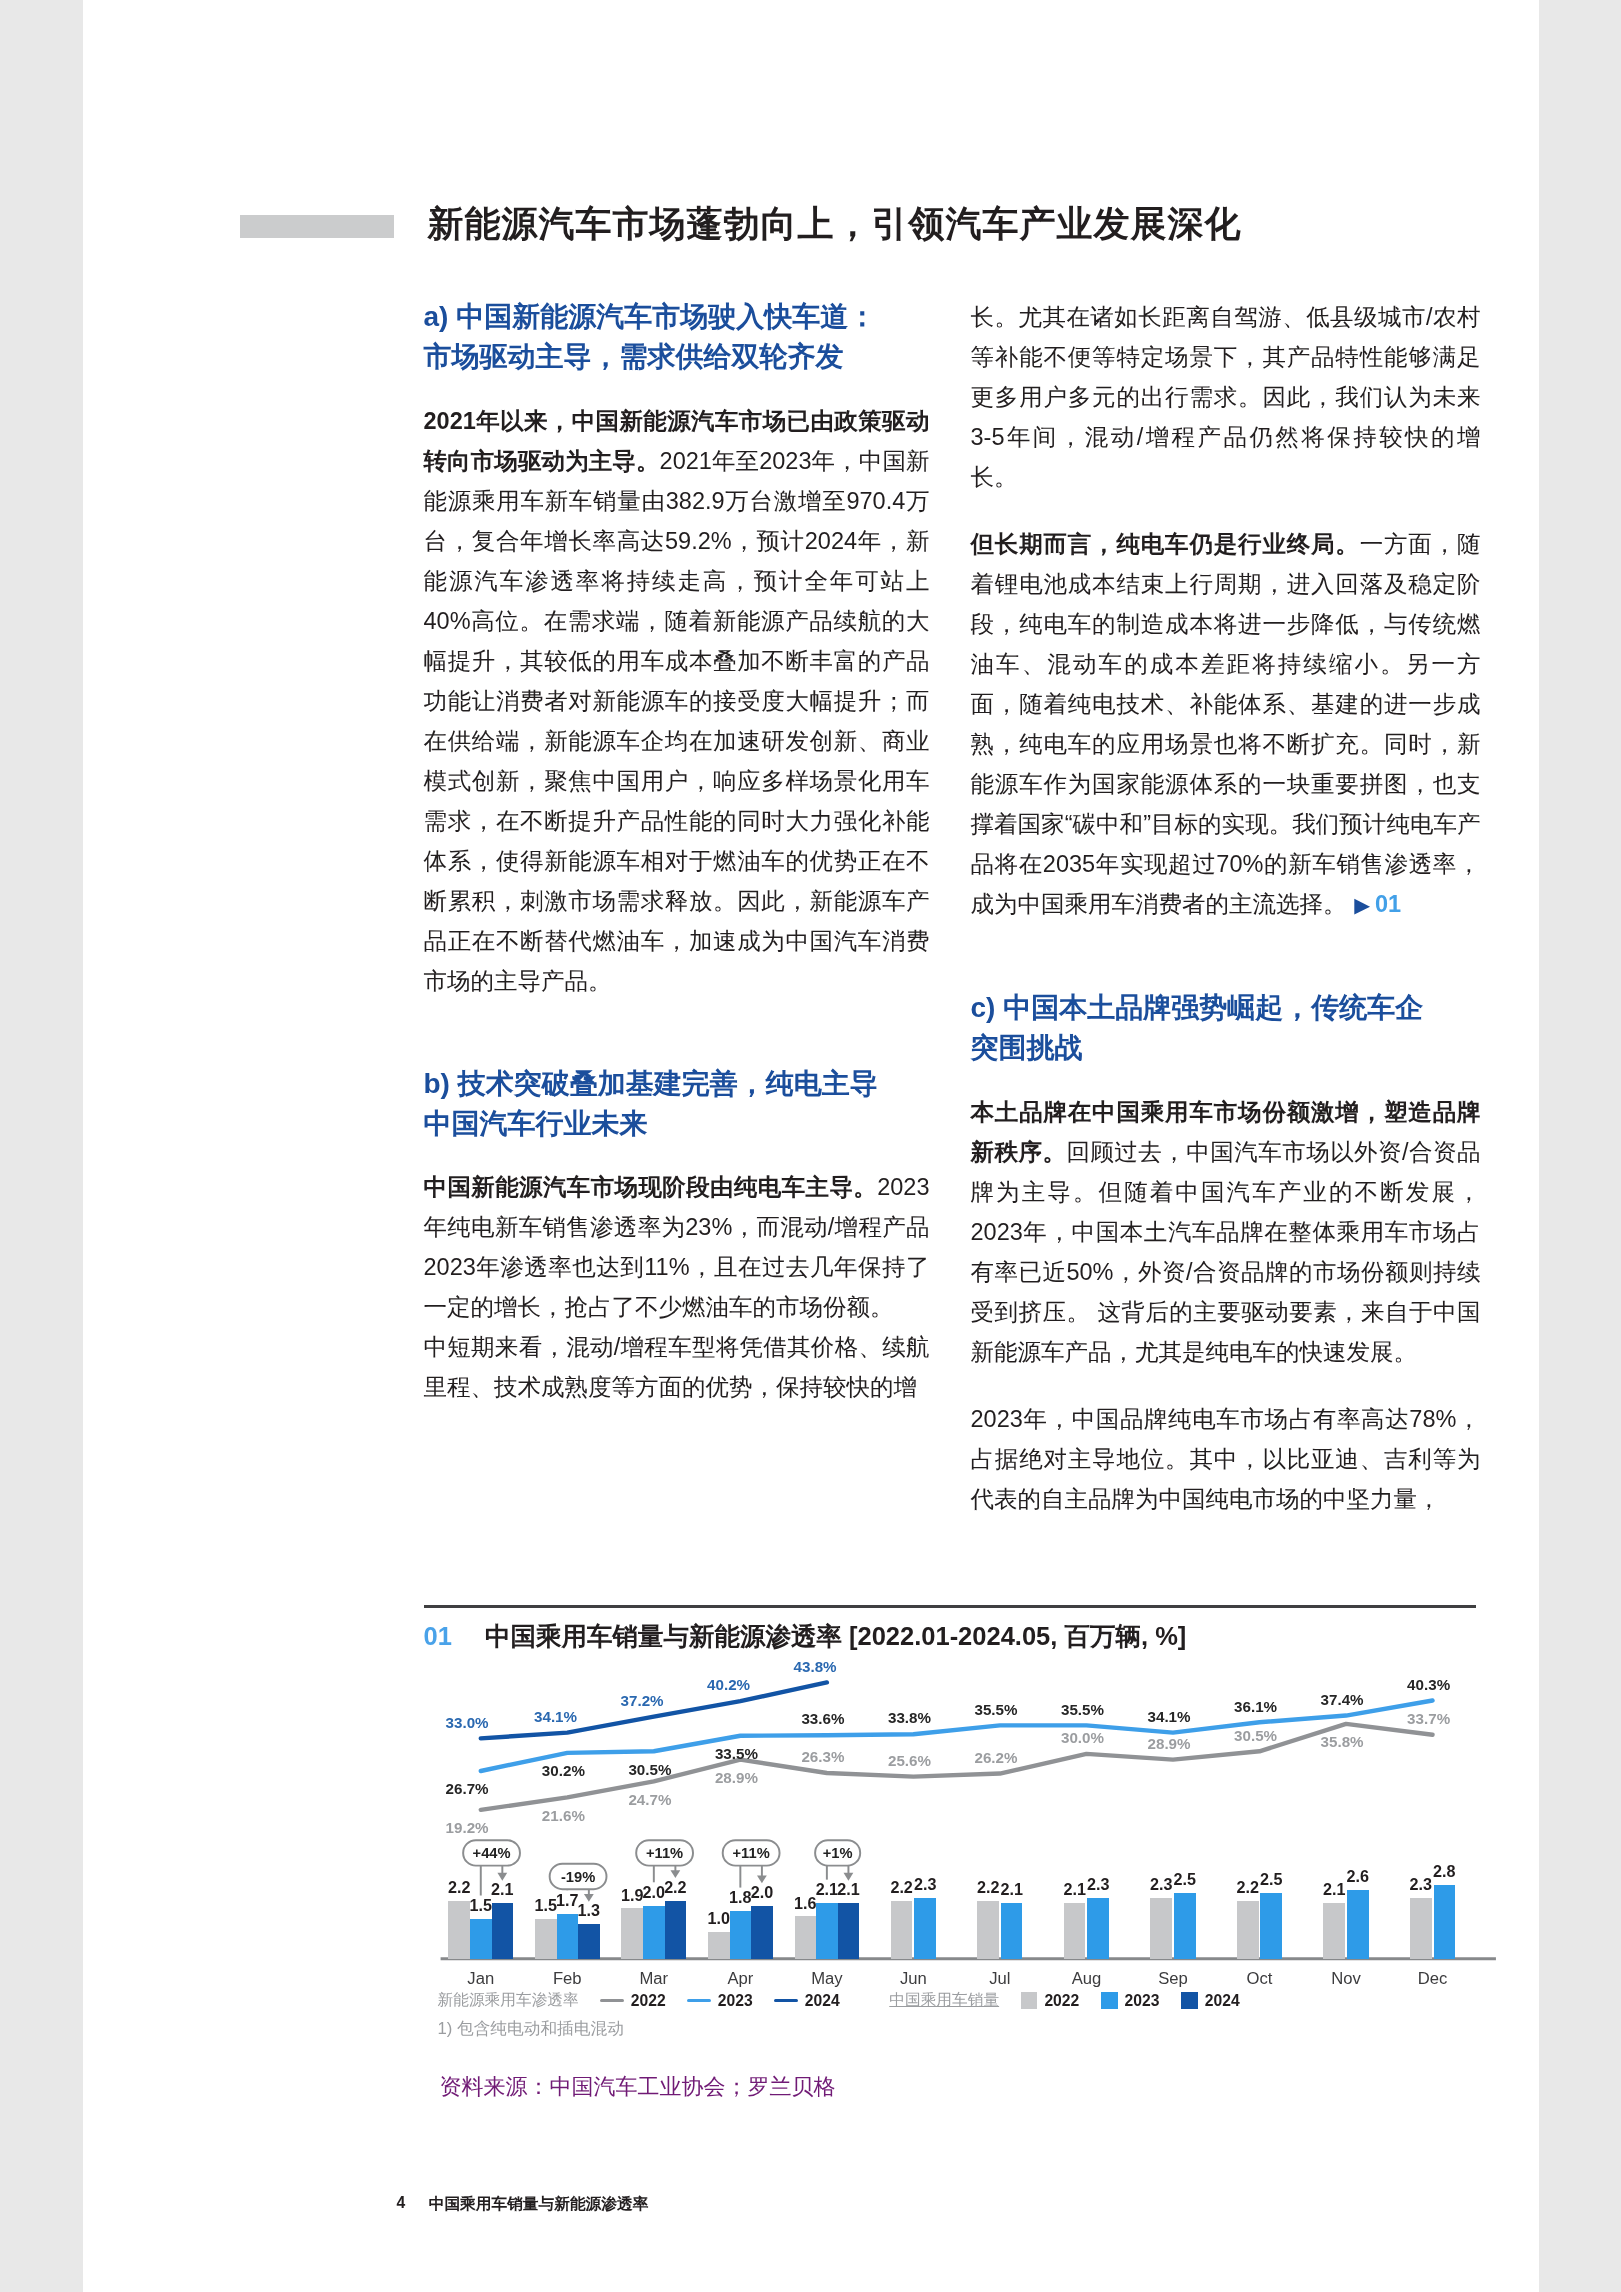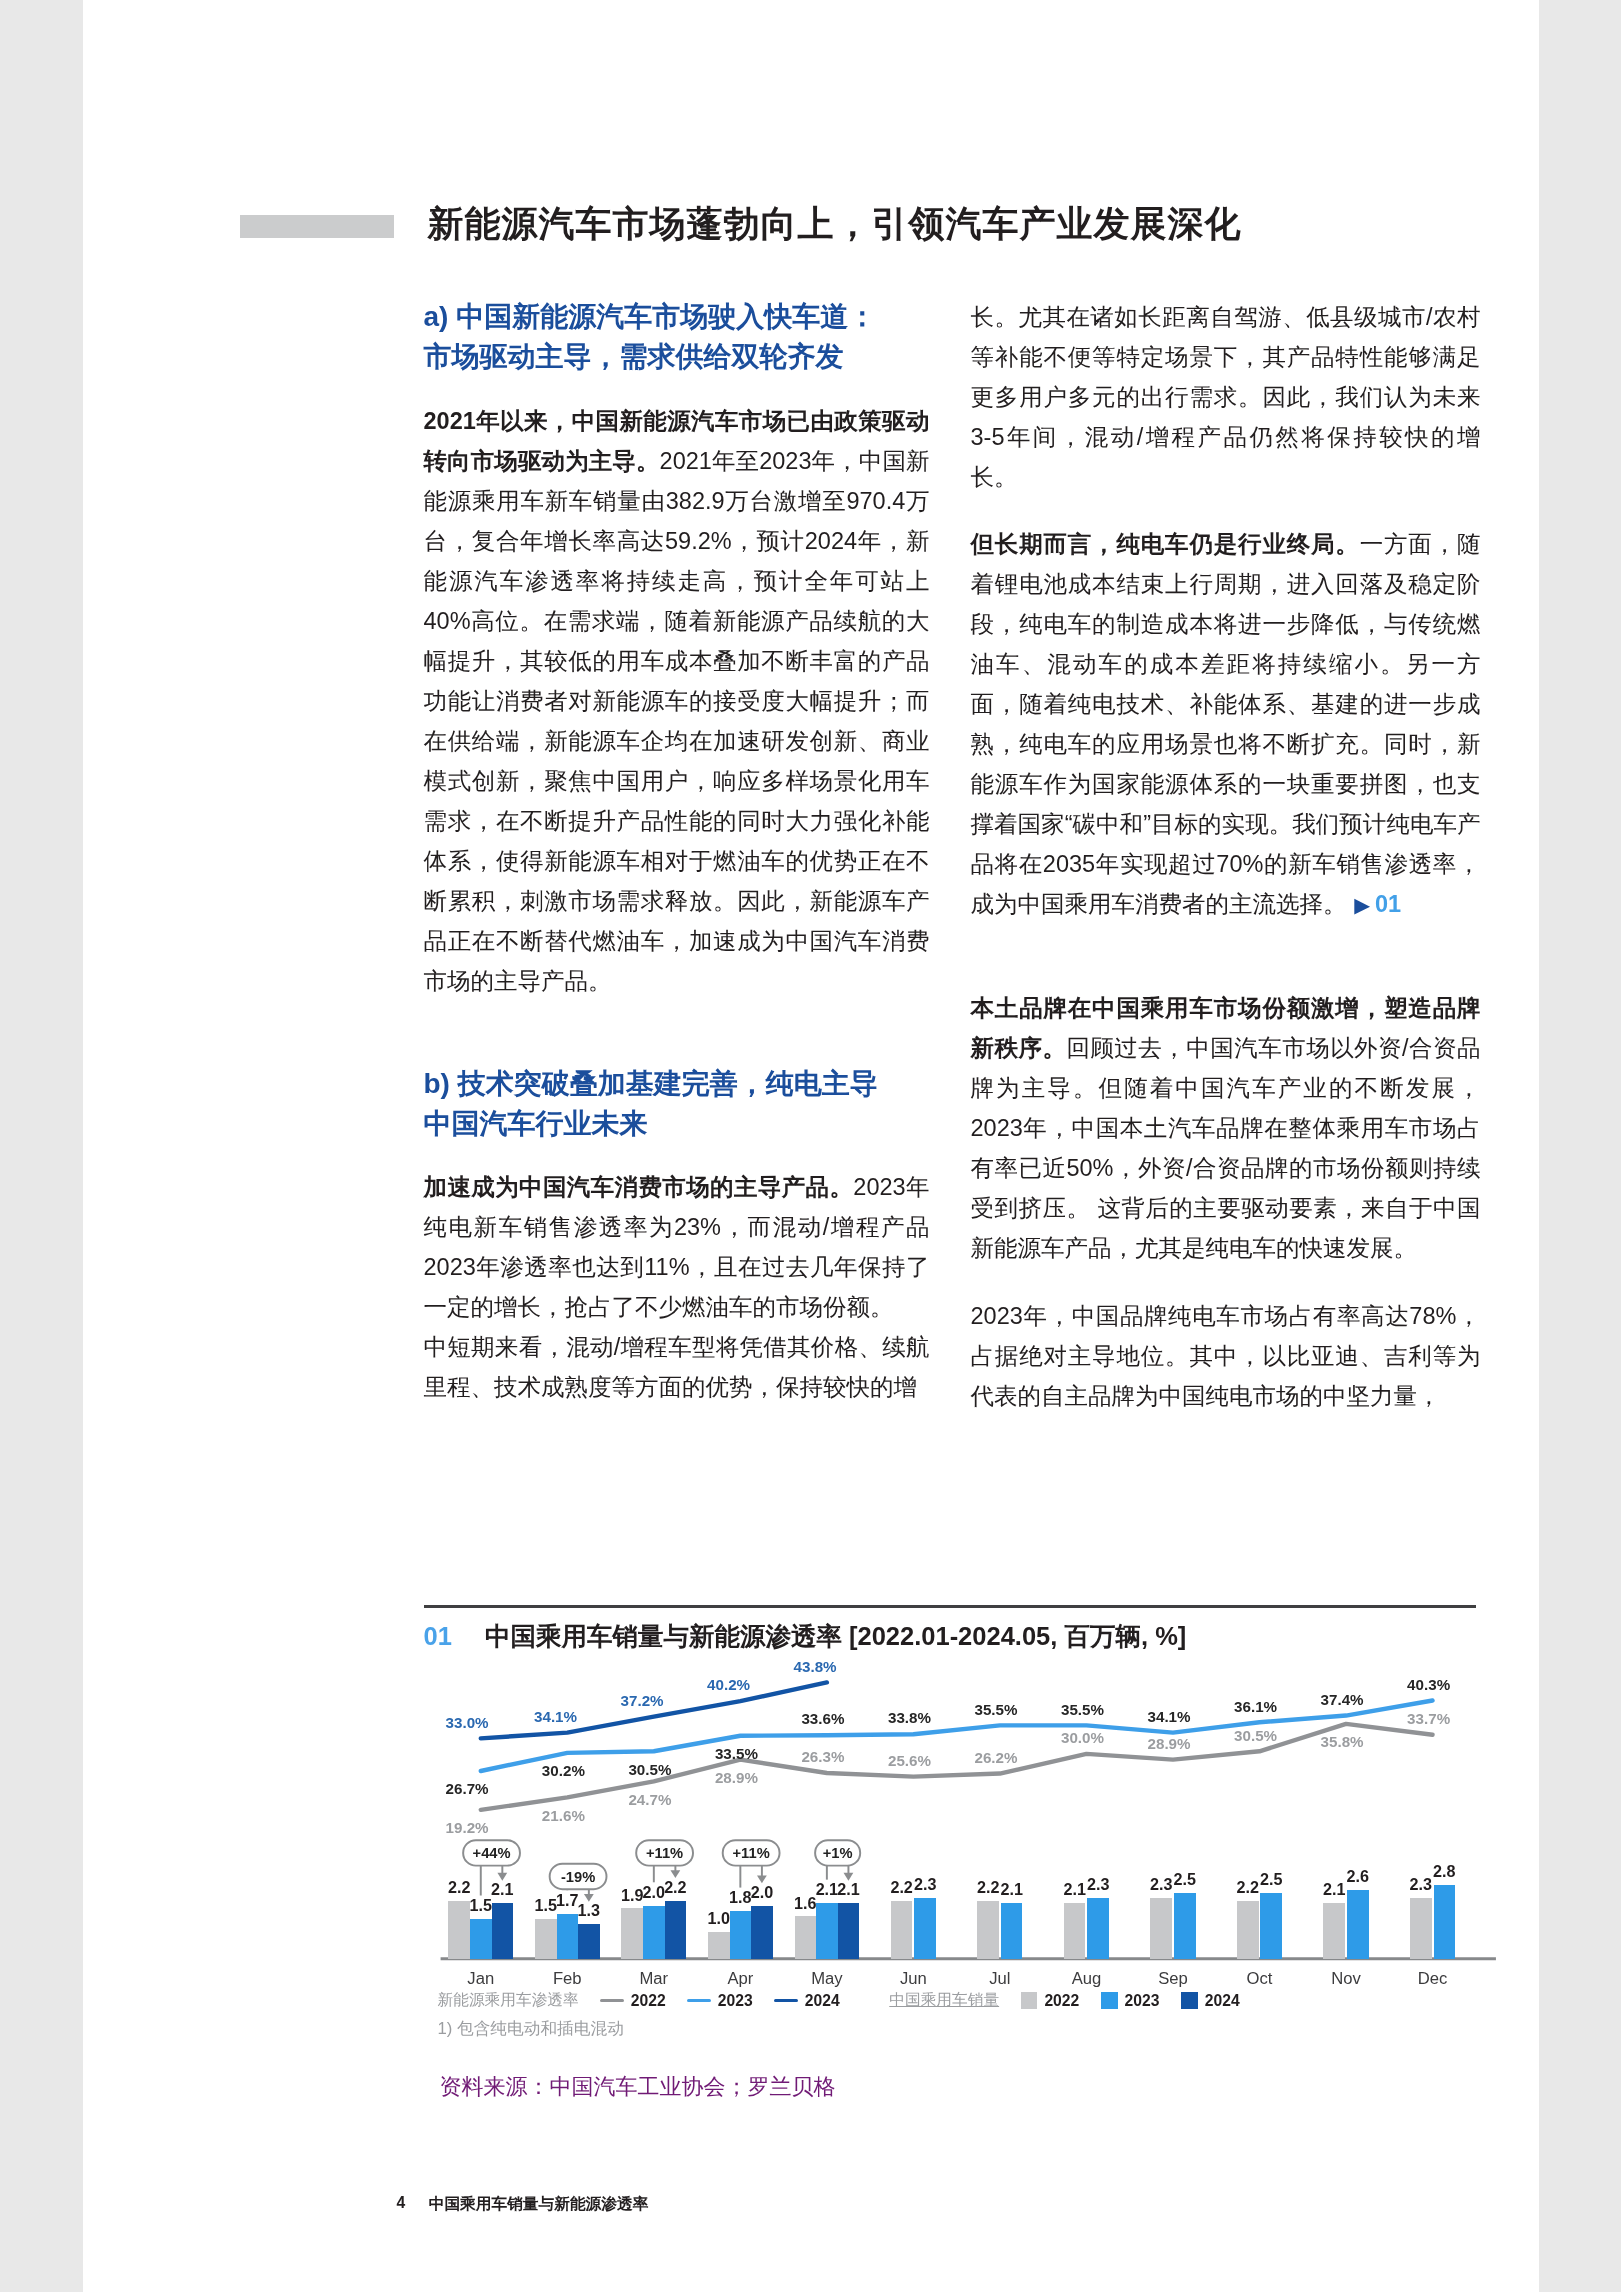--- a/index.html
+++ b/index.html
@@ -39,27 +39,29 @@
 
   <div class="header-accent"></div>
   <h1 class="page-title">新能源汽车市场蓬勃向上，引领汽车产业发展深化</h1>
 
   <div class="col col-left">
     <h2 class="sec-h">a) 中国新能源汽车市场驶入快车道：
 市场驱动主导，需求供给双轮齐发</h2>
     <p class="body mb-lg"><b class="lead">2021年以来，中国新能源汽车市场已由政策驱动转向市场驱动为主导。</b>2021年至2023年，中国新能源乘用车新车销量由382.9万台激增至970.4万台，复合年增长率高达59.2%，预计2024年，新能源汽车渗透率将持续走高，预计全年可站上40%高位。在需求端，随着新能源产品续航的大幅提升，其较低的用车成本叠加不断丰富的产品功能让消费者对新能源车的接受度大幅提升；而在供给端，新能源车企均在加速研发创新、商业模式创新，聚焦中国用户，响应多样场景化用车需求，在不断提升产品性能的同时大力强化补能体系，使得新能源车相对于燃油车的优势正在不断累积，刺激市场需求释放。因此，新能源车产品正在不断替代燃油车，加速成为中国汽车消费市场的主导产品。</p>
     <h2 class="sec-h">b) 技术突破叠加基建完善，纯电主导
 中国汽车行业未来</h2>
-    <p class="body"><b class="lead">加速成为中国汽车消费市场的主导产品。</b>2023年纯电新车销售渗透率为23%，而混动/增程产品2023年渗透率也达到11%，且在过去几年保持了一定的增长，抢占了不少燃油车的市场份额。</p>
+    <p class="body"><b class="lead">中国新能源汽车市场现阶段由纯电车主导。</b>2023年纯电新车销售渗透率为23%，而混动/增程产品2023年渗透率也达到11%，且在过去几年保持了一定的增长，抢占了不少燃油车的市场份额。</p>
     <p class="body">中短期来看，混动/增程车型将凭借其价格、续航里程、技术成熟度等方面的优势，保持较快的增</p>
   </div>
 
   <div class="col col-right">
     <p class="body mb-md">长。尤其在诸如长距离自驾游、低县级城市/农村等补能不便等特定场景下，其产品特性能够满足更多用户多元的出行需求。因此，我们认为未来3-5年间，混动/增程产品仍然将保持较快的增长。</p>
     <p class="body mb-lg"><b class="lead">但长期而言，纯电车仍是行业终局。</b>一方面，随着锂电池成本结束上行周期，进入回落及稳定阶段，纯电车的制造成本将进一步降低，与传统燃油车、混动车的成本差距将持续缩小。另一方面，随着纯电技术、补能体系、基建的进一步成熟，纯电车的应用场景也将不断扩充。同时，新能源车作为国家能源体系的一块重要拼图，也支撑着国家“碳中和”目标的实现。我们预计纯电车产品将在2035年实现超过70%的新车销售渗透率，成为中国乘用车消费者的主流选择。<span class="ref-arrow">▶</span><span class="ref-num">01</span></p>
+    <h2 class="sec-h">c) 中国本土品牌强势崛起，传统车企
+突围挑战</h2>
     <p class="body mb-md"><b class="lead">本土品牌在中国乘用车市场份额激增，塑造品牌新秩序。</b>回顾过去，中国汽车市场以外资/合资品牌为主导。但随着中国汽车产业的不断发展，2023年，中国本土汽车品牌在整体乘用车市场占有率已近50%，外资/合资品牌的市场份额则持续受到挤压。  这背后的主要驱动要素，来自于中国新能源车产品，尤其是纯电车的快速发展。</p>
     <p class="body">2023年，中国品牌纯电车市场占有率高达78%，占据绝对主导地位。其中，以比亚迪、吉利等为代表的自主品牌为中国纯电市场的中坚力量，</p>
   </div>
 
   <div class="chart-rule"></div>
   <div class="chart-title-row">
     <span class="chart-num">01</span><span class="chart-title">中国乘用车销量与新能源渗透率 [2022.01-2024.05, 百万辆, %]</span>
   </div>
 
   <div id="chart-host"><svg width="1102" height="341" viewBox="0 0 1124 348">

